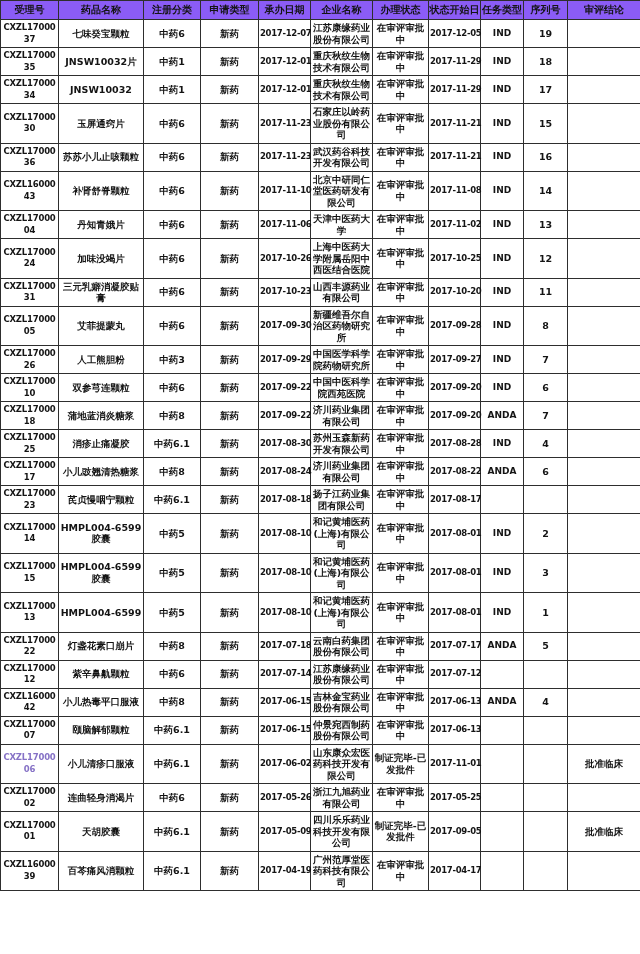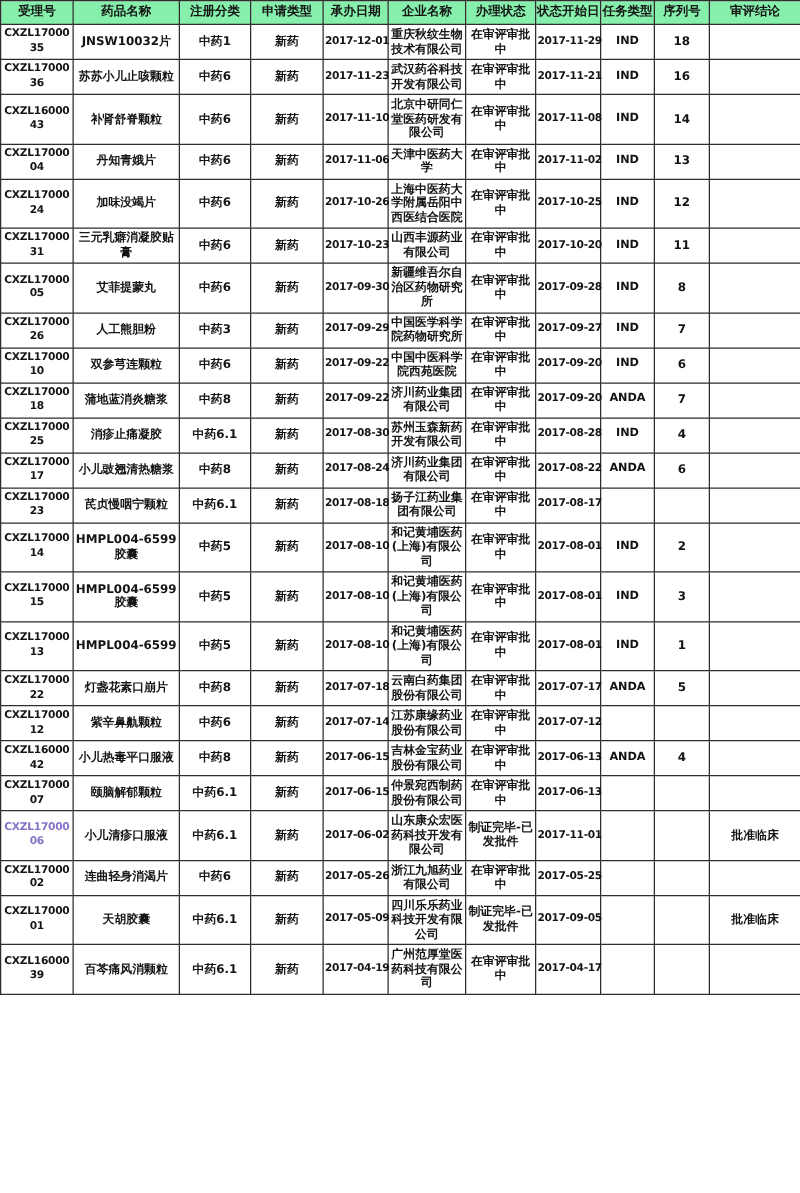--- a/index.html
+++ b/index.html
@@ -9,21 +9,21 @@
     border:1px solid #2e2e2e;
     text-align:center;
     vertical-align:middle;
     font-weight:bold;
     font-size:9.5px;
     line-height:11.5px;
     padding:2px 1px;
     word-break:break-all;
     color:#141414;
   }
-  th{background:#86efac;font-size:10px;padding:3px 0;line-height:12px;}
+  th{background:#8b5cf6;font-size:10px;padding:3px 0;line-height:12px;}
   td.c-accept{font-size:8.5px;letter-spacing:-0.2px;}
   td.c-date{font-size:8.5px;letter-spacing:-0.3px;white-space:nowrap;}
   td.c-task{font-size:9px;}
   td.c-seq{font-size:9.5px;}
   td.link{color:#8672C6;margin-left:44px;}
 </style>
 </head>
 <body>
 
 <table>
@@ -50,30 +50,69 @@
         <th>企业名称</th>
         <th>办理状态</th>
         <th>状态开始日</th>
         <th>任务类型</th>
         <th>序列号</th>
         <th>审评结论</th>
       </tr>
   </thead>
   <tbody>
       <tr>
+        <td class="c-accept">CXZL1700037</td>
+        <td class="c-drug">七味癸宝颗粒</td>
+        <td class="c-class">中药6</td>
+        <td class="c-type">新药</td>
+        <td class="c-date">2017-12-07</td>
+        <td class="c-company">江苏康缘药业股份有限公司</td>
+        <td class="c-status">在审评审批中</td>
+        <td class="c-date">2017-12-05</td>
+        <td class="c-task">IND</td>
+        <td class="c-seq">19</td>
+        <td class="c-conclusion"></td>
+      </tr>
+      <tr>
         <td class="c-accept">CXZL1700035</td>
         <td class="c-drug">JNSW10032片</td>
         <td class="c-class">中药1</td>
         <td class="c-type">新药</td>
         <td class="c-date">2017-12-01</td>
         <td class="c-company">重庆秋纹生物技术有限公司</td>
         <td class="c-status">在审评审批中</td>
         <td class="c-date">2017-11-29</td>
         <td class="c-task">IND</td>
         <td class="c-seq">18</td>
+        <td class="c-conclusion"></td>
+      </tr>
+      <tr>
+        <td class="c-accept">CXZL1700034</td>
+        <td class="c-drug">JNSW10032</td>
+        <td class="c-class">中药1</td>
+        <td class="c-type">新药</td>
+        <td class="c-date">2017-12-01</td>
+        <td class="c-company">重庆秋纹生物技术有限公司</td>
+        <td class="c-status">在审评审批中</td>
+        <td class="c-date">2017-11-29</td>
+        <td class="c-task">IND</td>
+        <td class="c-seq">17</td>
+        <td class="c-conclusion"></td>
+      </tr>
+      <tr>
+        <td class="c-accept">CXZL1700030</td>
+        <td class="c-drug">玉屏通窍片</td>
+        <td class="c-class">中药6</td>
+        <td class="c-type">新药</td>
+        <td class="c-date">2017-11-23</td>
+        <td class="c-company">石家庄以岭药业股份有限公司</td>
+        <td class="c-status">在审评审批中</td>
+        <td class="c-date">2017-11-21</td>
+        <td class="c-task">IND</td>
+        <td class="c-seq">15</td>
         <td class="c-conclusion"></td>
       </tr>
       <tr>
         <td class="c-accept">CXZL1700036</td>
         <td class="c-drug">苏苏小儿止咳颗粒</td>
         <td class="c-class">中药6</td>
         <td class="c-type">新药</td>
         <td class="c-date">2017-11-23</td>
         <td class="c-company">武汉药谷科技开发有限公司</td>
         <td class="c-status">在审评审批中</td>

